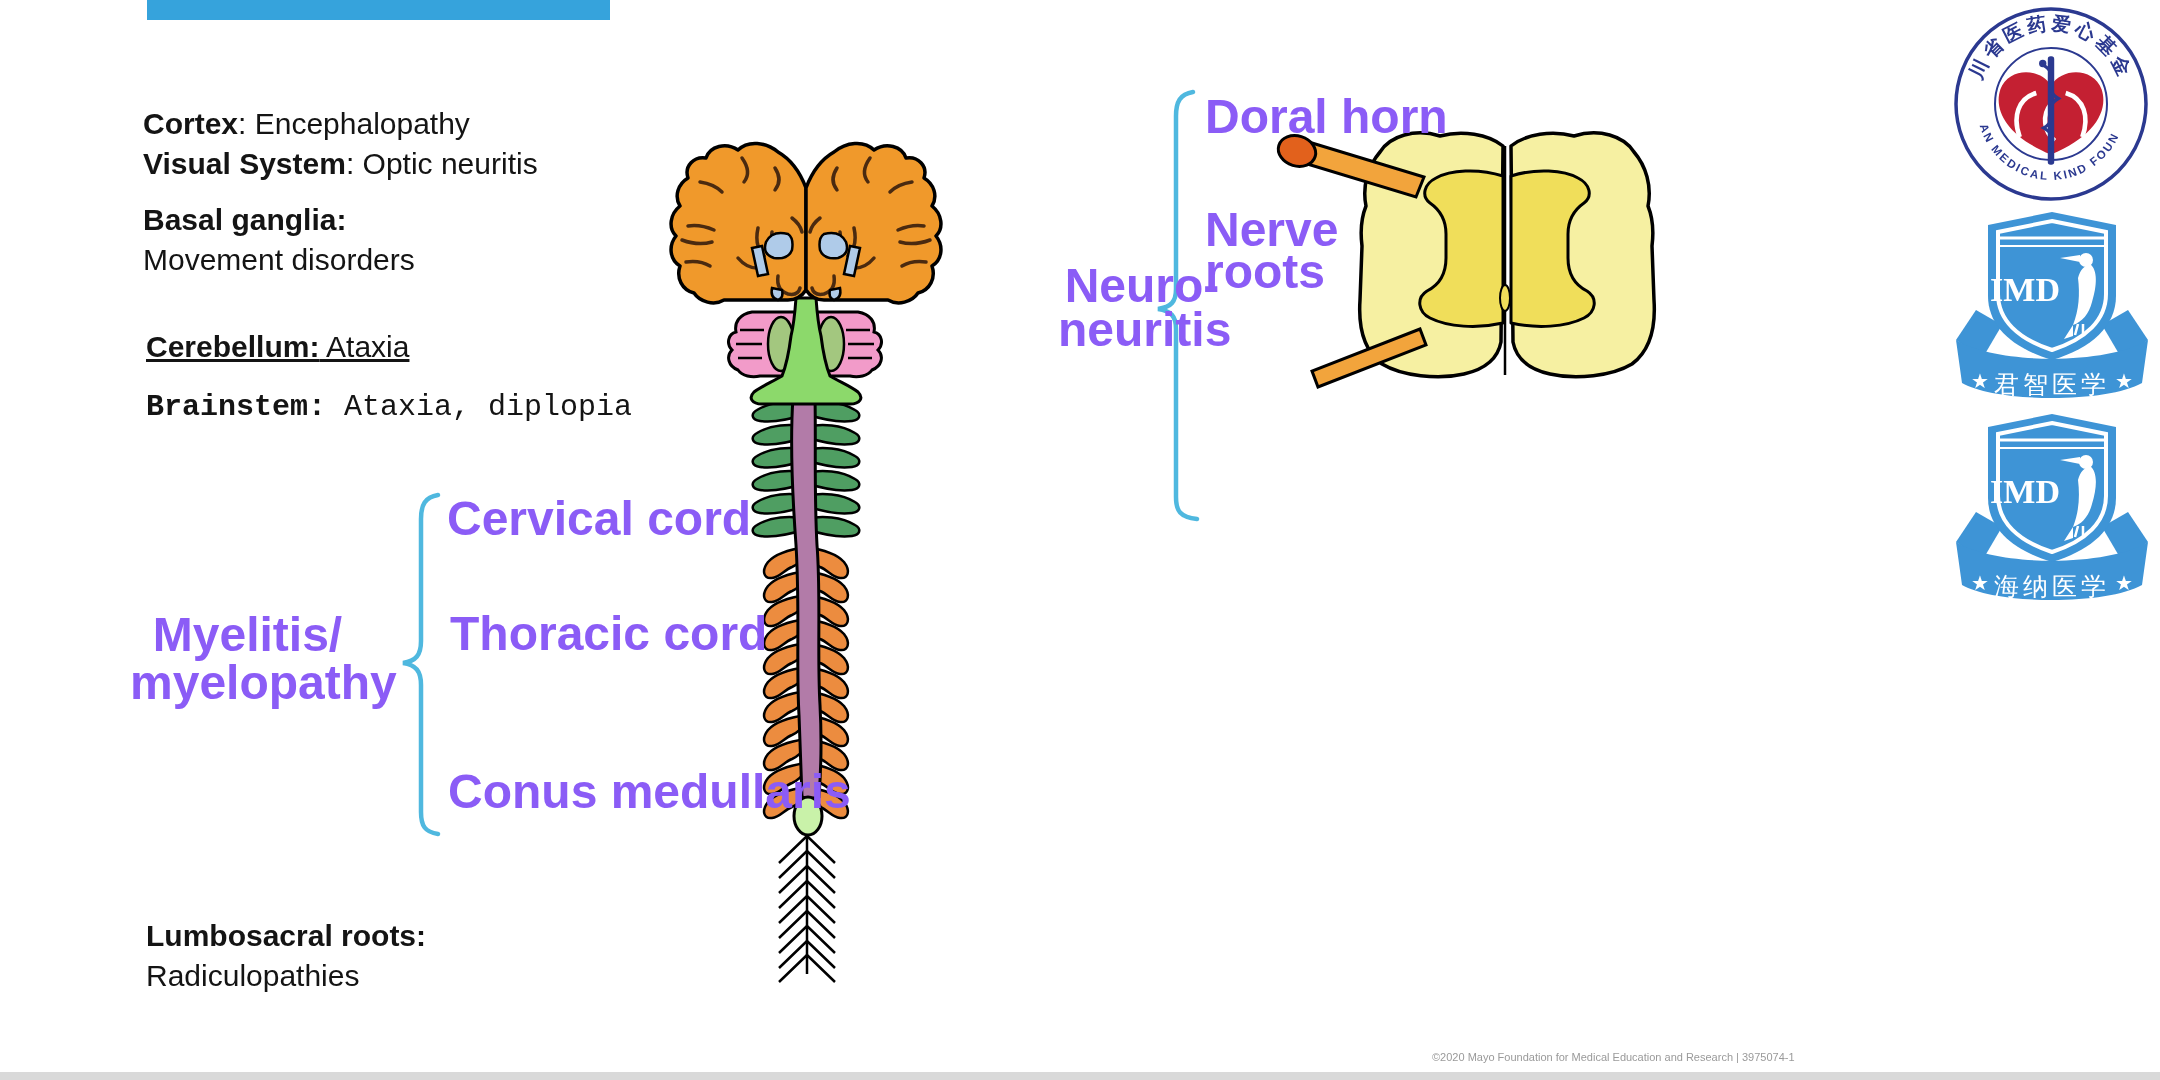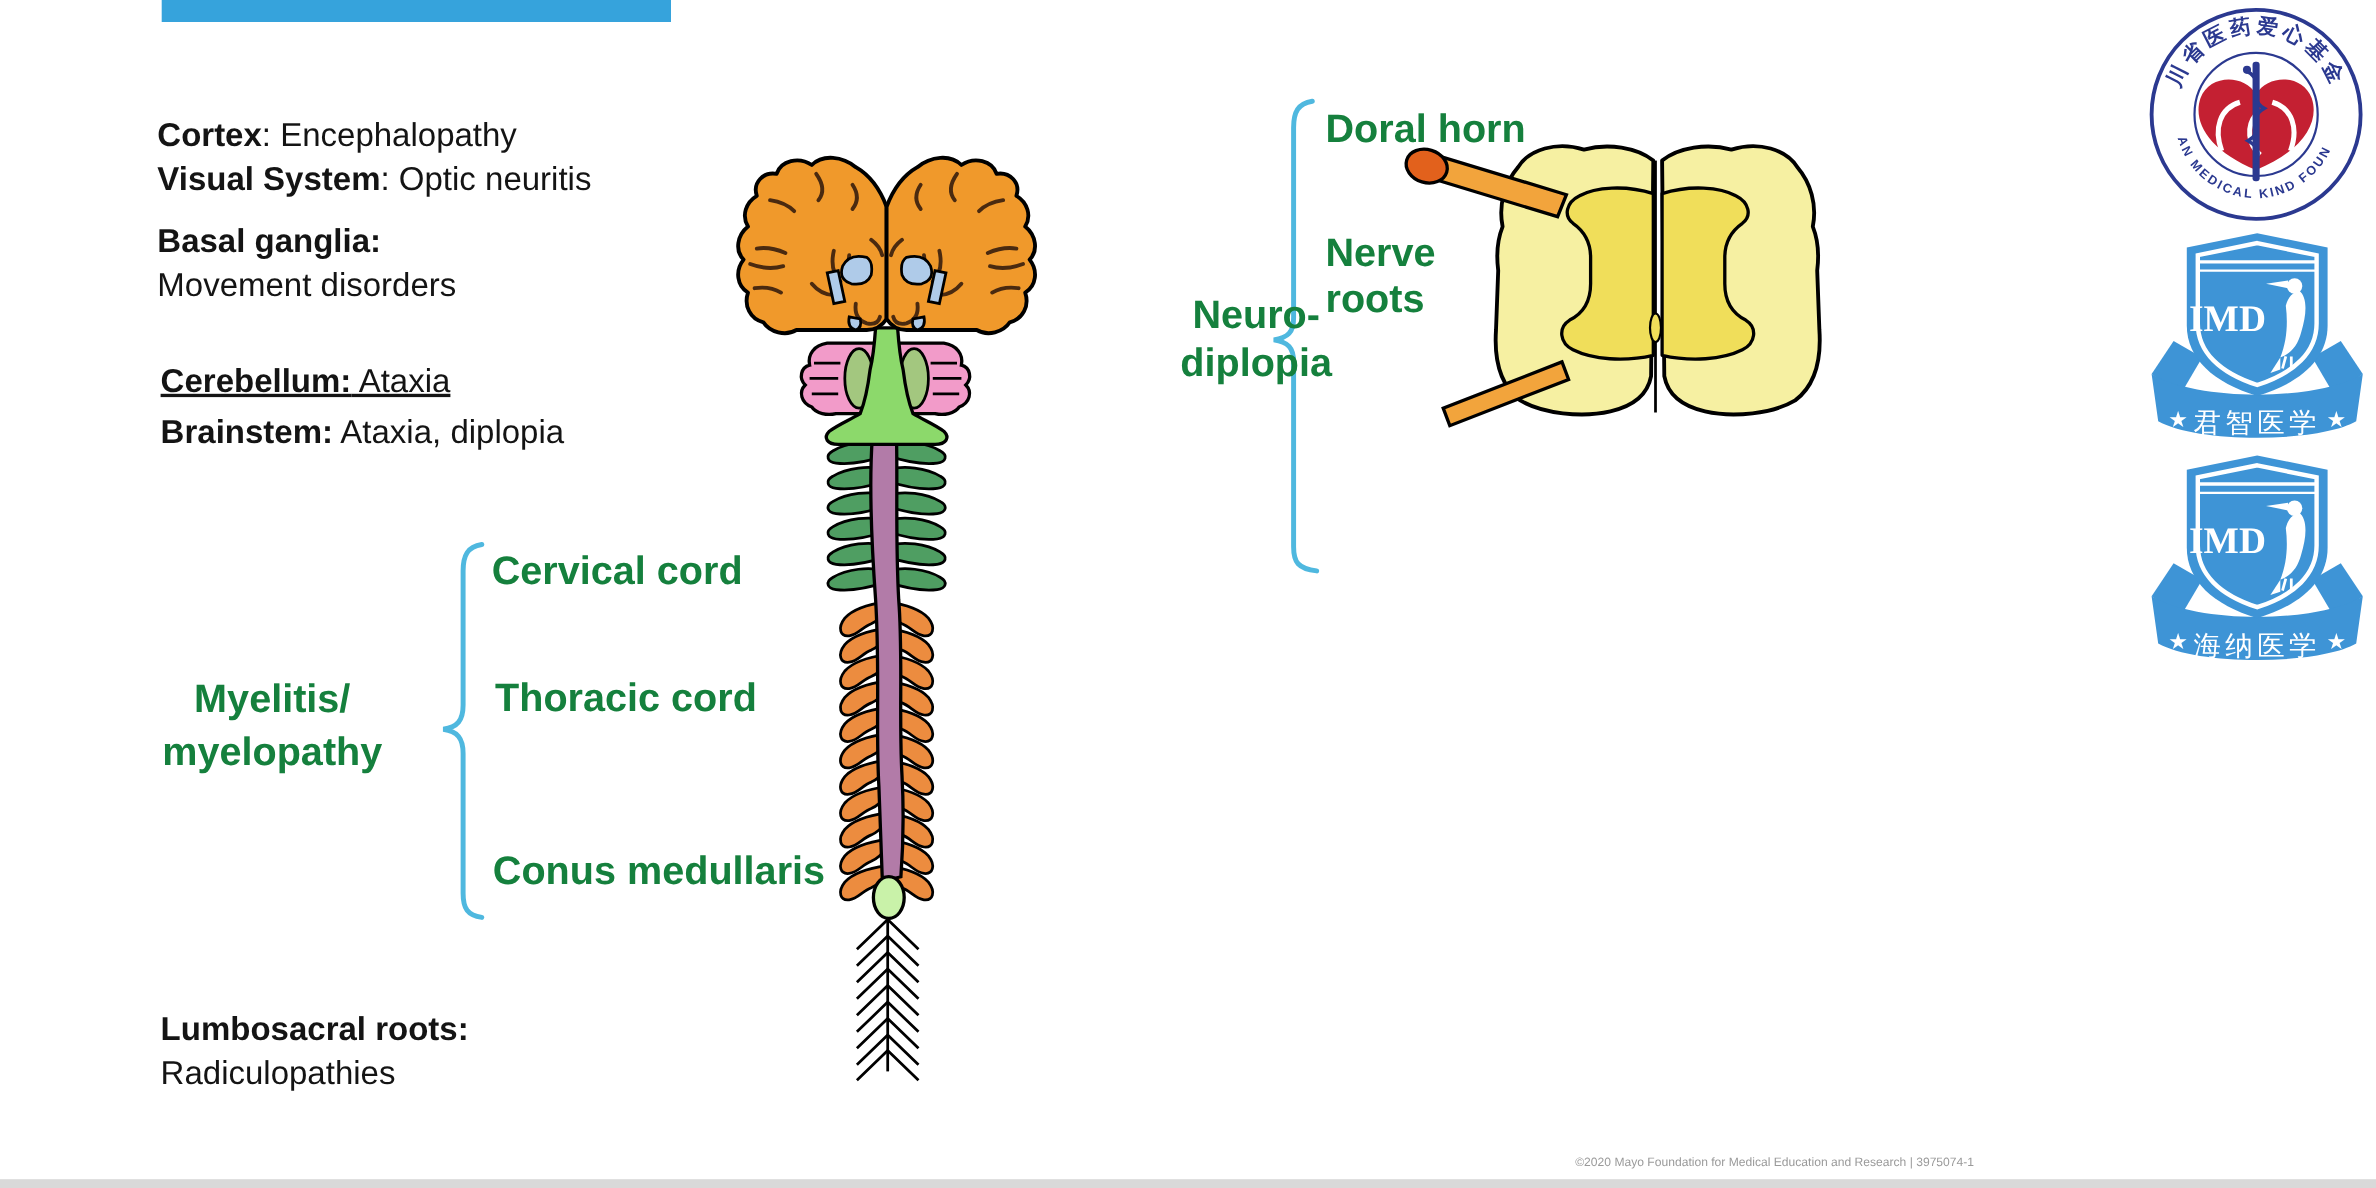--- a/index.html
+++ b/index.html
@@ -5,21 +5,21 @@
   html,body{margin:0;padding:0;}
   body{
     width:2160px;height:1080px;position:relative;overflow:hidden;
     background:#ffffff;
     font-family:"Liberation Sans", sans-serif;
     color:#111;
   }
   .abs{position:absolute;}
   .lbl{white-space:nowrap;font-size:30px;line-height:40px;color:#141414;}
   .lbl b{font-weight:bold;}
-  .big{white-space:nowrap;font-weight:bold;font-size:36px;line-height:36px;color:#15803d;}
+  .big{white-space:nowrap;font-weight:bold;font-size:48px;line-height:36px;color:#8b5cf6;}
   .stack span{display:block;}
   .ctr{text-align:center;}
   svg{display:block;}
   #footer-text{font-size:11px;color:#9a9a9a;white-space:nowrap;}
 </style>
 </head>
 <body>
 
 <svg class="abs" style="left:0;top:0;" width="2160" height="1080" viewBox="0 0 2160 1080">
 
@@ -277,21 +277,21 @@
 
 <div class="abs lbl" style="left:143px;top:200px;">
   <div><b>Basal ganglia:</b></div>
   <div>Movement disorders</div>
 </div>
 
 <div class="abs lbl" style="left:146px;top:327px;text-decoration:underline;">
   <b>Cerebellum:</b><span> Ataxia</span>
 </div>
 
-<div class="abs lbl" style="left:146px;top:374px;">
+<div class="abs lbl" style="left:146px;top:387px;font-family:Liberation Mono, monospace;">
   <b>Brainstem:</b><span> Ataxia, diplopia</span>
 </div>
 
 <div class="abs big stack ctr" style="left:130px;top:611px;width:235px;line-height:48px;">
   <span>Myelitis/</span>
   <span>myelopathy</span>
 </div>
 
 <div class="abs big" style="left:447px;top:501px;">Cervical cord</div>
 <div class="abs big" style="left:450px;top:616px;">Thoracic cord</div>
@@ -304,16 +304,16 @@
 
 <div class="abs big" style="left:1205px;top:99px;">Doral horn</div>
 
 <div class="abs big stack" style="left:1205px;top:209px;line-height:42px;">
   <span>Nerve</span>
   <span>roots</span>
 </div>
 
 <div class="abs big stack ctr" style="left:1058px;top:264px;width:168px;line-height:44px;">
   <span>Neuro-</span>
-  <span>diplopia</span>
+  <span>neuritis</span>
 </div>
 
 <div class="abs" id="footer-text" style="left:1432px;top:1051px;">©2020 Mayo Foundation for Medical Education and Research  |  3975074-1</div>
 
 </body></html>

